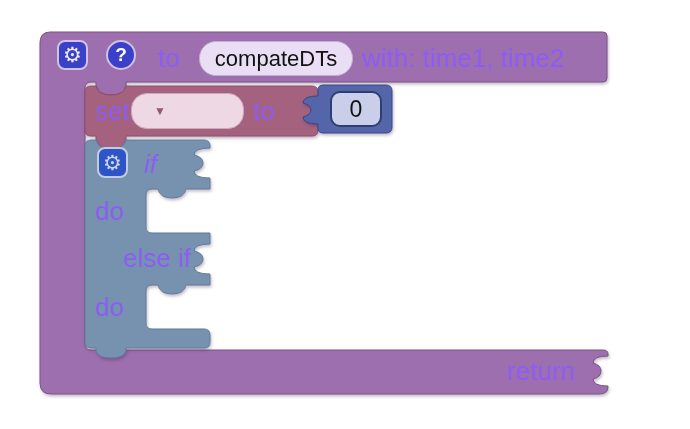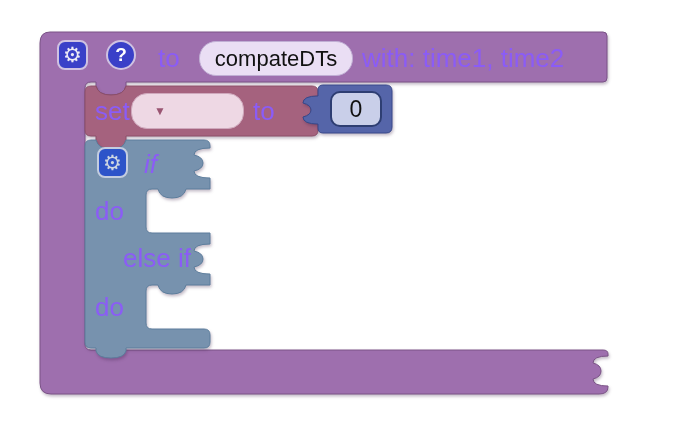--- a/index.html
+++ b/index.html
@@ -94,14 +94,15 @@
   </div>
 
   <div class="icon-btn gear-if">
     <span>⚙</span>
   </div>
   <div class="lbl" style="left:144px;top:149px;height:30px;font-style:italic;">if</div>
   <div class="lbl" style="left:95px;top:196px;height:30px;">do</div>
   <div class="lbl" style="left:95px;top:243px;height:30px;margin-left:28px;">else if</div>
   <div class="lbl" style="left:95px;top:292px;height:30px;">do</div>
 
+  <div class="lbl" style="left:480px;top:357px;width:95px;height:29px;justify-content:flex-end;">return</div>
 
 </div>
 
 </body></html>

